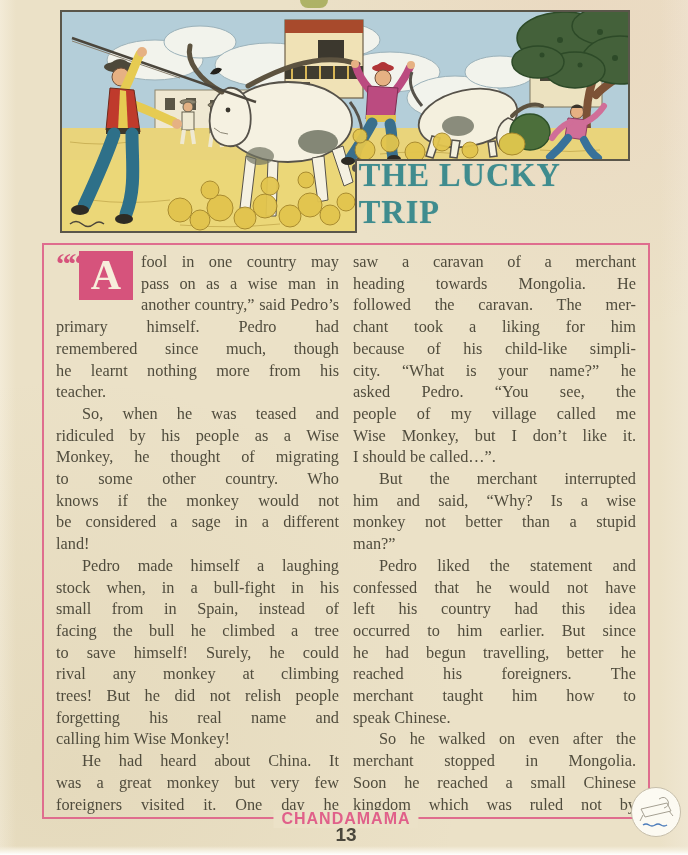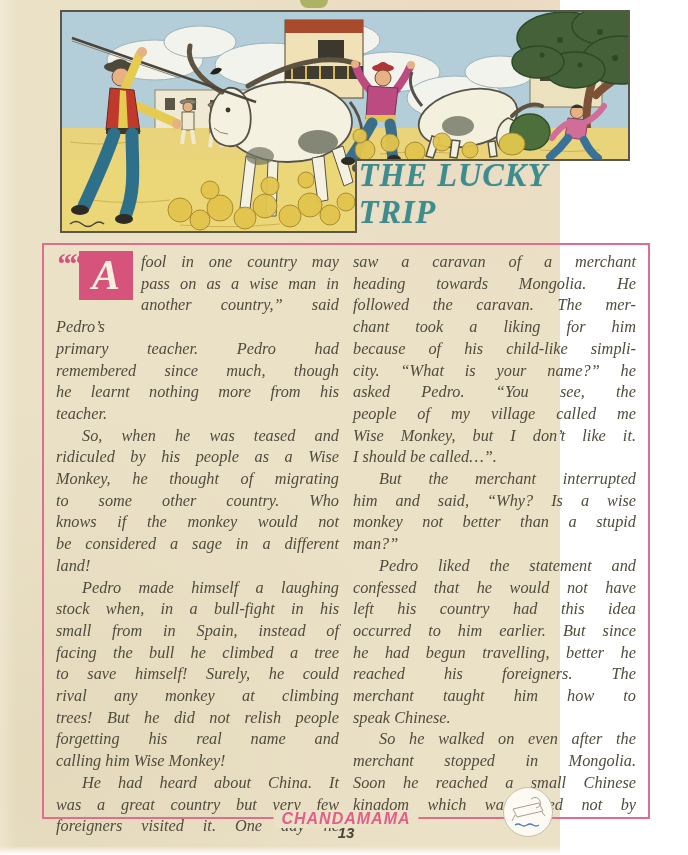--- a/index.html
+++ b/index.html
@@ -2,26 +2,25 @@
 <html><head>
 <meta charset="utf-8">
 <style>
   html,body{margin:0;padding:0;}
   body{
     width:688px;height:855px;overflow:hidden;
     background:#ffffff;
     font-family:"Liberation Serif", serif;
   }
   .page{
-    position:relative;width:560px;height:855px;
+    position:relative;width:688px;height:855px;
     background:
       radial-gradient(circle at 85% 4%, rgba(228,160,150,0.12), transparent 30%),
       radial-gradient(circle at 10% 90%, rgba(170,150,90,0.10), transparent 40%),
       linear-gradient(90deg,#f3ebd7 0px,#ebe1c7 16px,#ebe1c7 660px,#efe6d1 688px);
-    font-style: italic;
   }
   .page::after{
     content:"";position:absolute;left:0;right:0;bottom:0;height:9px;
     background:linear-gradient(to bottom, rgba(255,255,255,0), #f4eedd 45%, #ffffff 100%);
     pointer-events:none;
   }
   .edge-mark{position:absolute;top:0;left:300px;width:28px;height:8px;
     background:#9aa344;border-radius:0 0 8px 8px;opacity:.75;}
 
   
@@ -64,21 +63,21 @@
 
   
   .magazine{
     position:absolute;left:50%;bottom:-11px;transform:translateX(-50%);
     background:#ebe1c7;padding:0 8px;
     color:#e0608a;font-family:"Liberation Sans",sans-serif;font-weight:bold;
     font-size:16px;letter-spacing:1px;white-space:nowrap;
   }
   .pagenum{
     position:absolute;left:42px;width:608px;top:824px;text-align:center;
-    color:#4a473c;font-family:"Liberation Sans",sans-serif;font-size:15px;font-weight:bold;
+    color:#4a473c;font-family:"Liberation Sans",sans-serif;font-size:19px;font-weight:bold;
   }
 
   
   .stamp{position:absolute;right:5px;bottom:8px;width:54px;height:62px;}
   .stamp .circle{
     position:absolute;left:2px;top:2px;width:48px;height:48px;border-radius:50%;
     background:#fcfaf2;border:1px solid #c6beaa;
   }
 </style>
 </head>
@@ -293,21 +292,21 @@
   <div class="title">THE LUCKY TRIP</div>
 
   <div class="textbox">
     <div class="cols">
       <div class="col">
           <div class="para">
             <span class="dropwrap"><span class="oq">““</span><span class="dc">A</span></span>
             <div class="line">fool in one country may</div>
             <div class="line">pass on as a wise man in</div>
             <div class="line">another country,” said Pedro’s</div>
-            <div class="line">primary teacher. Pedro had</div>
+            <div class="line">primary himself. Pedro had</div>
             <div class="line">remembered since much, though</div>
             <div class="line">he learnt nothing more from his</div>
             <div class="line last">teacher.</div>
           </div>
           <div class="para">
             <div class="line indent">So, when he was teased and</div>
             <div class="line">ridiculed by his people as a Wise</div>
             <div class="line">Monkey, he thought of migrating</div>
             <div class="line">to some other country. Who</div>
             <div class="line">knows if the monkey would not</div>
@@ -320,21 +319,21 @@
             <div class="line">small from in Spain, instead of</div>
             <div class="line">facing the bull he climbed a tree</div>
             <div class="line">to save himself! Surely, he could</div>
             <div class="line">rival any monkey at climbing</div>
             <div class="line">trees! But he did not relish people</div>
             <div class="line">forgetting his real name and</div>
             <div class="line last">calling him Wise Monkey!</div>
           </div>
           <div class="para">
             <div class="line indent">He had heard about China. It</div>
-            <div class="line">was a great country but very few</div>
+            <div class="line">was a great monkey but very few</div>
             <div class="line">foreigners visited it. One day he</div>
           </div>
         </div>
       <div class="col">
           <div class="para">
             <div class="line">saw a caravan of a merchant</div>
             <div class="line">heading towards Mongolia. He</div>
             <div class="line">followed the caravan. The mer-</div>
             <div class="line">chant took a liking for him</div>
             <div class="line">because of his child-like simpli-</div>

